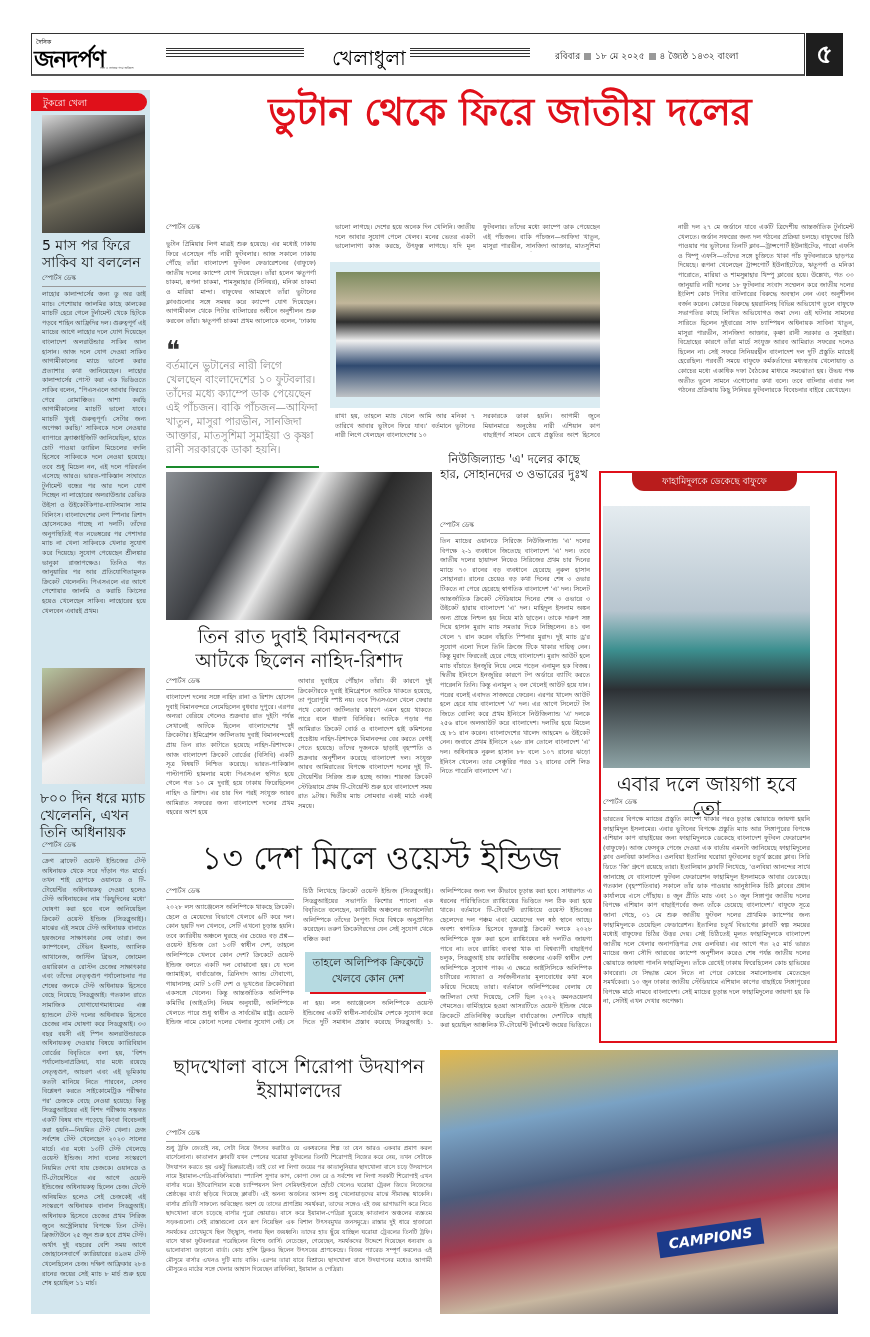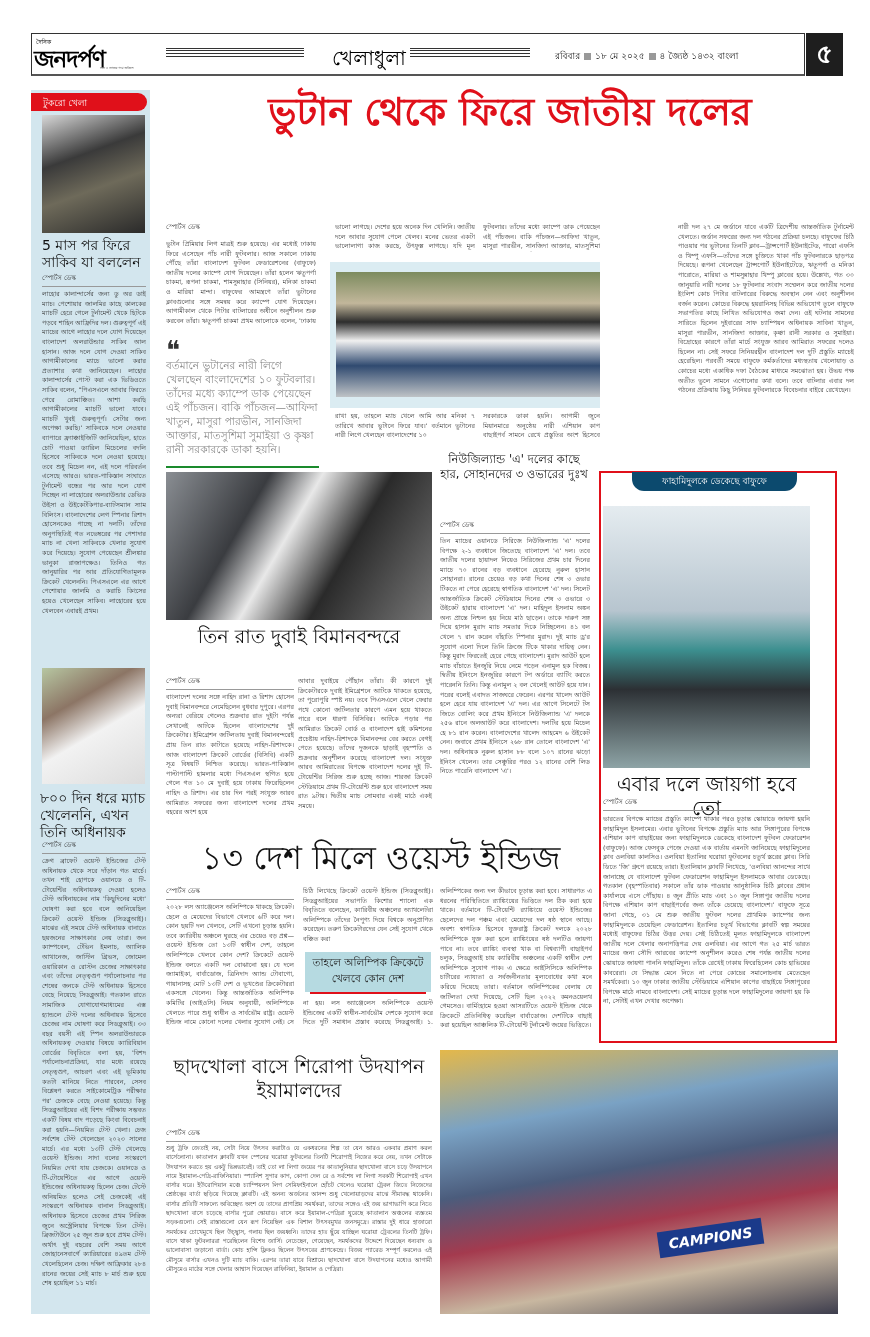--- a/index.html
+++ b/index.html
@@ -21,21 +21,21 @@
 .desk{font-size:6.5px;color:#333;border-bottom:1.5px solid #999;padding-bottom:2px}
 .body-txt{font-size:6.3px;line-height:9.6px;color:#333;text-align:justify}
 .headline-red{left:150px;top:88px;width:720px;font-size:38px;color:#e0101a;text-align:center;line-height:48px;font-weight:bold;font-family:"DejaVu Serif",serif}
 .quote-marks{font-size:26px;color:#333;line-height:20px;letter-spacing:-4px}
 .pull{font-size:10.5px;color:#888;line-height:14px}
 .green-rule{height:2px;background:#1a8a2c}
 .h2{font-size:19px;color:#111;text-align:center;line-height:24px}
 .h3{font-size:11.5px;color:#111;text-align:center;line-height:15px}
 .h-big{font-size:32px;color:#111;text-align:center;line-height:40px}
 .redbox{left:599px;top:471px;width:238px;height:572px;border:2px solid #e0101a}
-.teal-tab{left:632px;top:472px;width:165px;height:19px;background:#0c4a6e;color:#fff;font-size:9px;text-align:center;line-height:19px;border-radius:0 0 12px 12px}
+.teal-tab{left:632px;top:472px;width:165px;height:19px;background:#b91c1c;color:#fff;font-size:9px;text-align:center;line-height:19px;border-radius:0 0 12px 12px}
 .sub-box{left:305px;top:952px;width:126px;height:40px;background:#b6dae1;text-align:center;font-size:10.5px;line-height:16px;color:#222;padding-top:2px}
 .sub-box .r{position:absolute;left:5px;right:5px;bottom:-2px;height:2px;background:#e0101a}
 </style>
 </head>
 <body>
 
 <div class="abs masthead"></div>
 <div class="abs logo-small">দৈনিক</div>
 <div class="abs logo">জনদর্পণ</div>
 <div class="abs logo-tag">সত্য ও ন্যায়ের পথে অবিচল</div>
@@ -73,20 +73,21 @@
 <div class="abs" style="left:330px;top:262px;width:270px;height:146px;background:#dbecf2"></div>
 <div class="abs photo" style="left:336px;top:272px;width:264px;height:125px;background:linear-gradient(180deg,#7c8b5e 0%,#c2b79b 25%,#2d2d2d 40%,#f0f0f0 55%,#304a70 75%,#bfc3c6 100%)"></div>
 <div class="abs body-txt" style="left:335px;top:411px;width:140px;height:30px;overflow:hidden">রাখা হয়, তাহলে ম্যাচ খেলে আমি আর মনিকা ৭ তারিখে আবার ভুটানে ফিরে যাব।' বর্তমানে ভুটানের নারী লিগে খেলছেন বাংলাদেশের ১০</div>
 <div class="abs body-txt" style="left:483px;top:411px;width:117px;height:30px;overflow:hidden">সরকারকে ডাকা হয়নি। আগামী জুনে মিয়ানমারে অনুষ্ঠেয় নারী এশিয়ান কাপ বাছাইপর্ব সামনে রেখে প্রস্তুতির অংশ হিসেবে বাংলাদেশ</div>
 
 <div class="abs body-txt" style="left:678px;top:222px;width:176px;height:236px;overflow:hidden">নারী দল ২৭ মে জর্ডানে যাবে একটি ত্রিদেশীয় আন্তর্জাতিক টুর্নামেন্ট খেলতে। জর্ডান সফরের জন্য দল গঠনের প্রক্রিয়া চলছে। বাফুফের চিঠি পাওয়ার পর ভুটানের তিনটি ক্লাব—ট্রান্সপোর্ট ইউনাইটেড, পারো এফসি ও থিম্পু এফসি—তাঁদের সঙ্গে চুক্তিতে থাকা পাঁচ ফুটবলারকে ছাড়পত্র দিয়েছে। রূপনা খেলেছেন ট্রান্সপোর্ট ইউনাইটেডে, ঋতুপর্ণা ও মনিকা পারোতে, মারিয়া ও শামসুন্নাহার থিম্পু ক্লাবের হয়ে। উল্লেখ্য, গত ৩০ জানুয়ারি নারী দলের ১৮ ফুটবলার সংবাদ সম্মেলন করে জাতীয় দলের ইংলিশ কোচ পিটার বাটলারের বিরুদ্ধে অবস্থান নেন এবং অনুশীলন বর্জন করেন। কোচের বিরুদ্ধে হয়রানিসহ বিভিন্ন অভিযোগ তুলে বাফুফে সভাপতির কাছে লিখিত অভিযোগও জমা দেন। ওই ঘটনার সামনের সারিতে ছিলেন দুইবারের সাফ চ্যাম্পিয়ন অধিনায়ক সাবিনা খাতুন, মাসুরা পারভীন, সানজিদা আক্তার, কৃষ্ণা রানী সরকার ও সুমাইয়া। বিদ্রোহের কারণে তাঁরা মার্চে সংযুক্ত আরব আমিরাত সফরের দলেও ছিলেন না। সেই সফরে সিনিয়রহীন বাংলাদেশ দল দুটি প্রস্তুতি ম্যাচেই হেরেছিল। পরবর্তী সময়ে বাফুফে কর্মকর্তাদের মধ্যস্থতায় খেলোয়াড় ও কোচের মধ্যে একাধিক দফা বৈঠকের মাধ্যমে সমঝোতা হয়। উভয় পক্ষ অতীত ভুলে সামনে এগোনোর কথা বলে। তবে বাটলার এবার দল গঠনের প্রক্রিয়ায় কিছু সিনিয়র ফুটবলারকে বিবেচনার বাইরে রেখেছেন।</div>
 
 <div class="abs photo" style="left:166px;top:472px;width:266px;height:148px;background:linear-gradient(120deg,#8a8e93 0%,#3a3c40 30%,#e8e8e8 45%,#2a2a2a 65%,#777 100%)"></div>
 <div class="abs h2" style="left:166px;top:624px;width:266px">
   <div>তিন রাত দুবাই বিমানবন্দরে</div>
+  <div>আটকে ছিলেন নাহিদ-রিশাদ</div>
 </div>
 <div class="abs desk" style="left:166px;top:676px;width:128px">স্পোর্টস ডেস্ক</div>
 <div class="abs body-txt" style="left:166px;top:692px;width:128px;height:126px;overflow:hidden">বাংলাদেশ দলের সঙ্গে নাহিদ রানা ও রিশাদ হোসেন দুবাই বিমানবন্দরে নেমেছিলেন বুধবার দুপুরে। এরপর অন্যরা বেরিয়ে গেলেও শুক্রবার রাত দুইটা পর্যন্ত সেখানেই আটকে ছিলেন বাংলাদেশের দুই ক্রিকেটার। ইমিগ্রেশন জটিলতায় দুবাই বিমানবন্দরেই প্রায় তিন রাত কাটাতে হয়েছে নাহিদ-রিশাদকে। আজ বাংলাদেশ ক্রিকেট বোর্ডের (বিসিবি) একটি সূত্র বিষয়টি নিশ্চিত করেছে। ভারত-পাকিস্তান পাল্টাপাল্টি হামলার মধ্যে পিএসএল স্থগিত হয়ে গেলে গত ১০ মে দুবাই হয়ে ঢাকায় ফিরেছিলেন নাহিদ ও রিশাদ। এর চার দিন পরই সংযুক্ত আরব আমিরাত সফরের জন্য বাংলাদেশ দলের প্রথম বহরের অংশ হয়ে</div>
 <div class="abs body-txt" style="left:298px;top:676px;width:134px;height:142px;overflow:hidden">আবার দুবাইয়ে পৌঁছান তাঁরা। কী কারণে দুই ক্রিকেটারকে দুবাই ইমিগ্রেশনে আটকে থাকতে হয়েছে, তা পুরোপুরি স্পষ্ট নয়। তবে পিএসএলে খেলে ফেরার পথে কোনো জটিলতার কারণে এমন হয়ে থাকতে পারে বলে ধারণা বিসিবির। আটকে পড়ার পর আমিরাত ক্রিকেট বোর্ড ও বাংলাদেশ হাই কমিশনের প্রচেষ্টায় নাহিদ-রিশাদকে বিমানবন্দর বের করতে বেগই পেতে হয়েছে। তাঁদের দুজনকে ছাড়াই বৃহস্পতি ও শুক্রবার অনুশীলন করেছে বাংলাদেশ দল। সংযুক্ত আরব আমিরাতের বিপক্ষে বাংলাদেশ দলের দুই টি-টোয়েন্টির সিরিজ শুরু হচ্ছে আজ। শারজা ক্রিকেট স্টেডিয়ামে প্রথম টি-টোয়েন্টি শুরু হবে বাংলাদেশ সময় রাত ৯টায়। দ্বিতীয় ম্যাচ সোমবার একই মাঠে একই সময়ে।</div>
 
 <div class="abs h3" style="left:440px;top:452px;width:148px">নিউজিল্যান্ড 'এ' দলের কাছে হার, সোহানদের ৩ ওভারের দুঃখ</div>
 <div class="abs desk" style="left:440px;top:520px;width:150px">স্পোর্টস ডেস্ক</div>
 <div class="abs body-txt" style="left:440px;top:536px;width:150px;height:282px;overflow:hidden">তিন ম্যাচের ওয়ানডে সিরিজে নিউজিল্যান্ড 'এ' দলের বিপক্ষে ২-১ ব্যবধানে জিতেছে বাংলাদেশ 'এ' দল। তবে জাতীয় দলের ছায়াদল নিয়েও সিরিজের প্রথম চার দিনের ম্যাচে ৭০ রানের বড় ব্যবধানে হেরেছে নুরুল হাসান সোহানরা। রানের চেয়েও বড় কথা দিনের শেষ ৩ ওভার টিকতে না পেরে হেরেছে স্বাগতিক বাংলাদেশ 'এ' দল। সিলেট আন্তর্জাতিক ক্রিকেট স্টেডিয়ামে দিনের শেষ ৩ ওভারে ৩ উইকেট হারায় বাংলাদেশ 'এ' দল। মাহিদুল ইসলাম অঙ্কন অন্য প্রান্তে নিশ্চল হয় নিয়ে মাঠ ছাড়েন। তাকে দারুণ সঙ্গ দিয়ে হাসান মুরাদ ম্যাচ সমতার দিকে নিচ্ছিলেন। ৪১ বল খেলে ৭ রান করেন বাঁহাতি স্পিনার মুরাদ। দুই ম্যাচ ড্র'র সুযোগ এলো দিলে তিনি ক্রিজে টিকে থাকার দায়িত্ব নেন। কিন্তু মুরাদ ফিরতেই হেরে গেছে বাংলাদেশ। মুরাদ আউট হলে ম্যাচ বাঁচাতে ইনজুরি নিয়ে নেমে পড়েন এনামুল হক বিজয়। দ্বিতীয় ইনিংসে ইনজুরির কারণে টপ অর্ডারে ব্যাটিং করতে পারেননি তিনি। কিন্তু এনামুল ২ বল খেলেই আউট হয়ে যান। পরের বলেই এবাদত সাজঘরে ফেরেন। এরপর খালেদ আউট হলে হেরে যায় বাংলাদেশ 'এ' দল। এর আগে সিলেটে টস জিতে বোলিং করে প্রথম ইনিংসে নিউজিল্যান্ড 'এ' দলকে ২৫৬ রানে অলআউট করে বাংলাদেশ। দলটির হয়ে মিচেল হে ৮১ রান করেন। বাংলাদেশের খালেদ আহমেদ ৬ উইকেট নেন। জবাবে প্রথম ইনিংসে ২৬৮ রান তোলে বাংলাদেশ 'এ' দল। অধিনায়ক নুরুল হাসান ৮৮ বলে ১০৭ রানের ঝড়ো ইনিংস খেলেন। তার সেঞ্চুরির পরও ১২ রানের বেশি লিড নিতে পারেনি বাংলাদেশ 'এ'।</div>
 
 <div class="abs redbox"></div>

